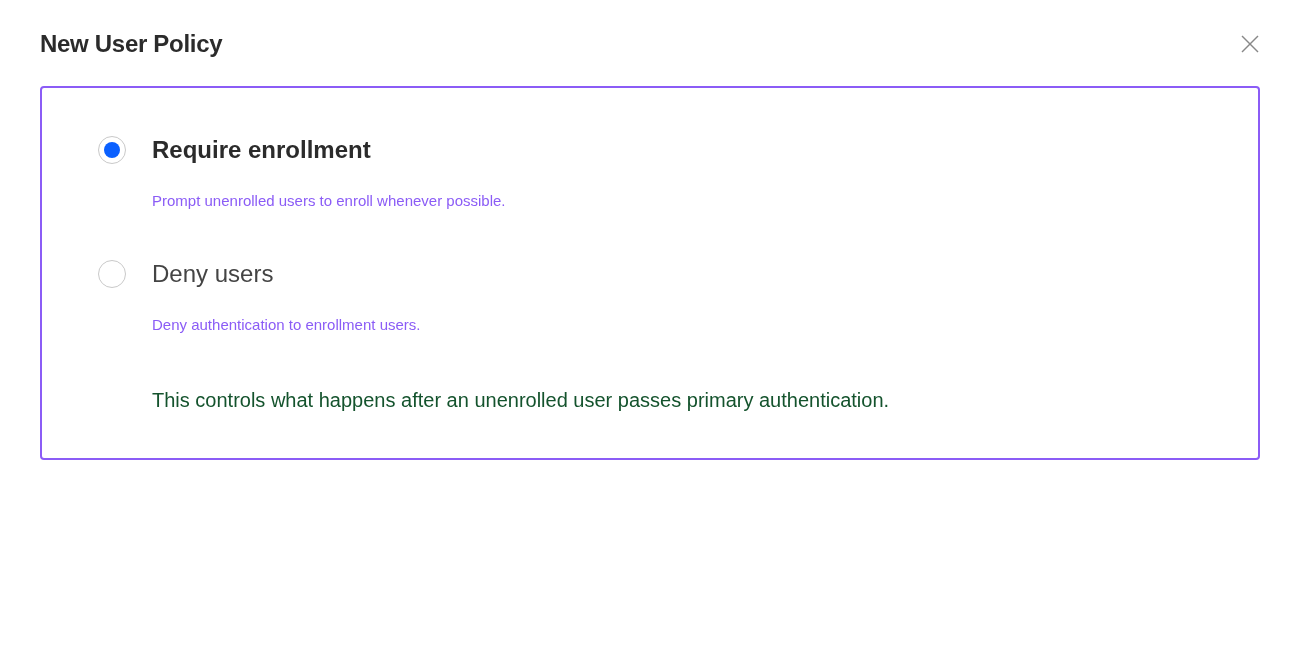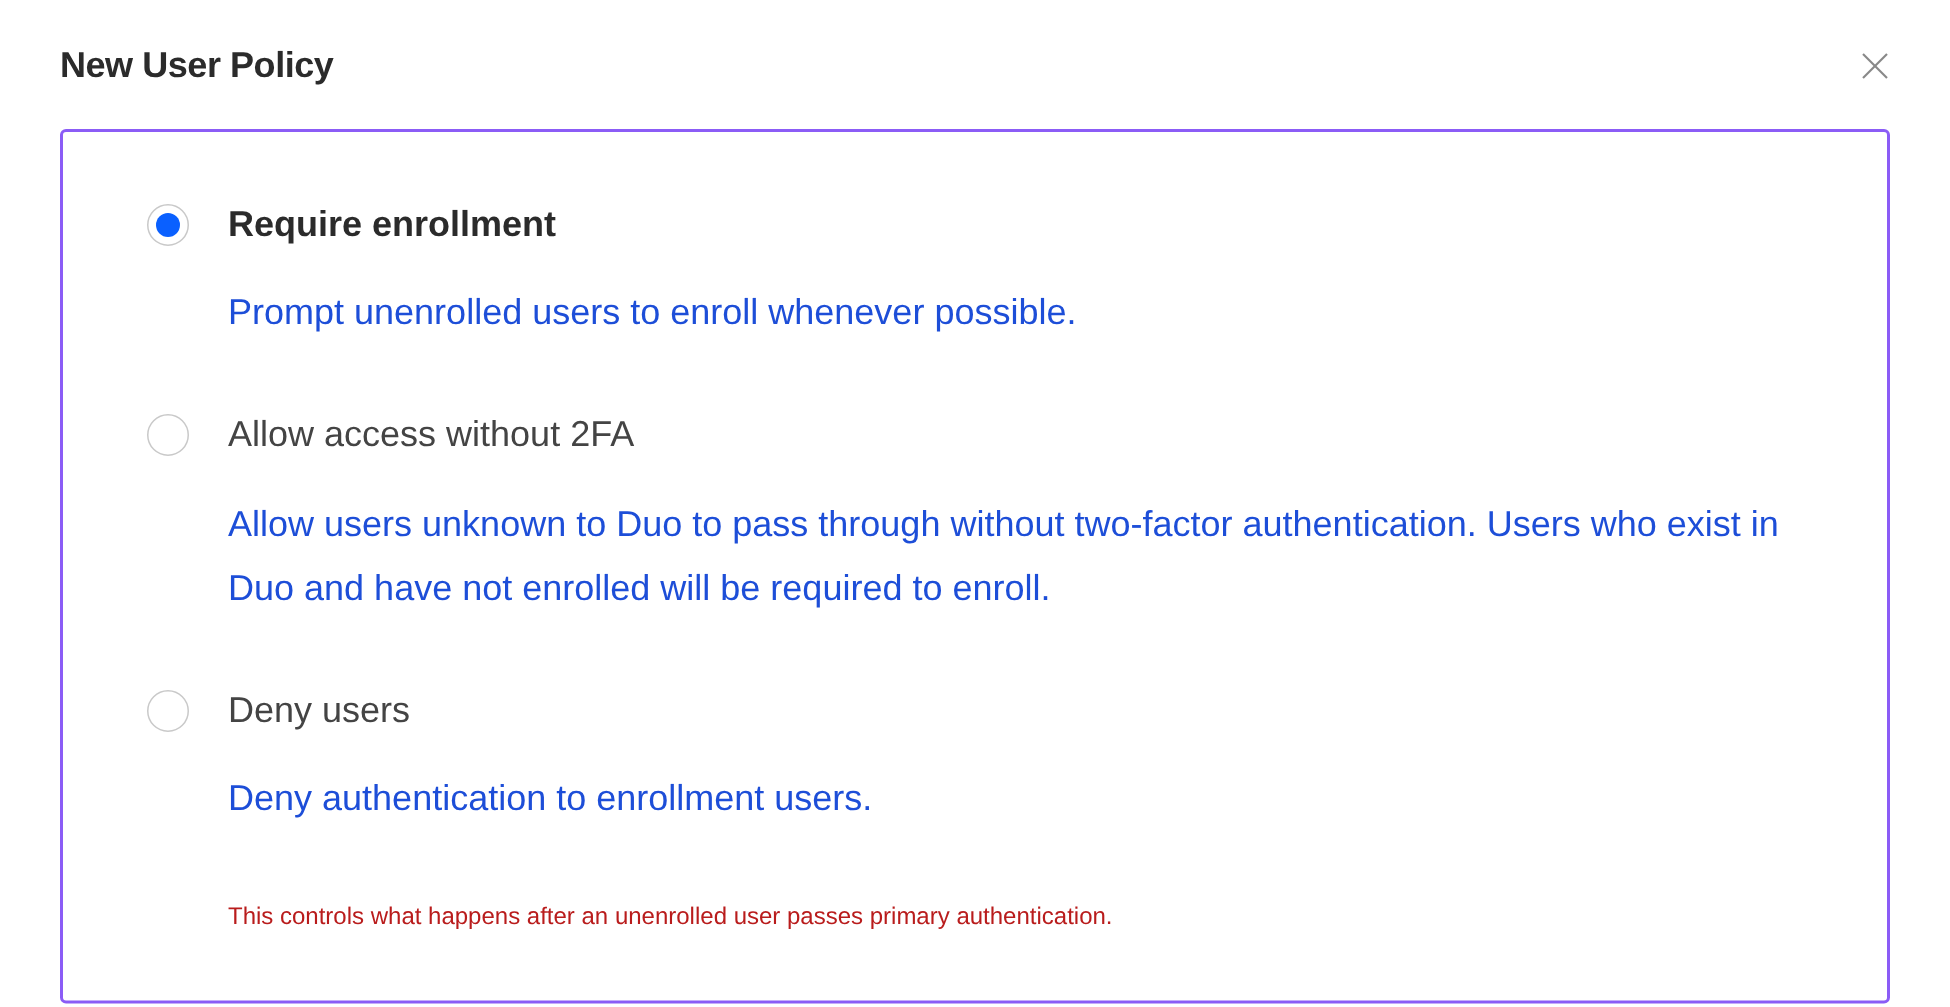--- a/index.html
+++ b/index.html
@@ -83,28 +83,28 @@
       font-size: 24px;
       color: #444444;
       line-height: 1.3;
       margin-bottom: 22px;
     }
     .option-title.bold {
       font-weight: 700;
       color: #2b2b2b;
     }
     .option-desc {
-      font-size: 24px;
+      font-size: 15px;
       line-height: 1.8;
-      color: #1d4ed8;
+      color: #8b5cf6;
     }
     .footer-note {
-      font-size: 16px;
+      font-size: 20px;
       line-height: 1.8;
-      color: #b91c1c;
+      color: #14532d;
       margin-left: 54px;
     }
   </style>
 </head>
 <body>
 
 <div class="container">
 
   <div class="header-row">
     <h1 class="page-title">New User Policy</h1>
@@ -119,27 +119,20 @@
   <div class="card">
 
     <div class="option">
       <span class="radio selected"></span>
       <div class="option-body">
         <div class="option-title bold">Require enrollment</div>
         <div class="option-desc">Prompt unenrolled users to enroll whenever possible.</div>
       </div>
     </div>
 
-    <div class="option">
-      <span class="radio"></span>
-      <div class="option-body">
-        <div class="option-title">Allow access without 2FA</div>
-        <div class="option-desc">Allow users unknown to Duo to pass through without two-factor authentication. Users who exist in Duo and have not enrolled will be required to enroll.</div>
-      </div>
-    </div>
 
     <div class="option">
       <span class="radio"></span>
       <div class="option-body">
         <div class="option-title">Deny users</div>
         <div class="option-desc">Deny authentication to enrollment users.</div>
       </div>
     </div>
 
     <div class="footer-note">This controls what happens after an unenrolled user passes primary authentication.</div>

